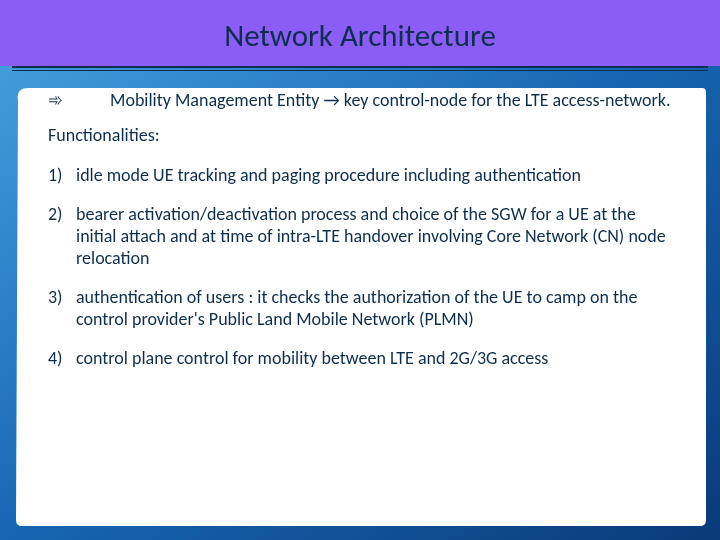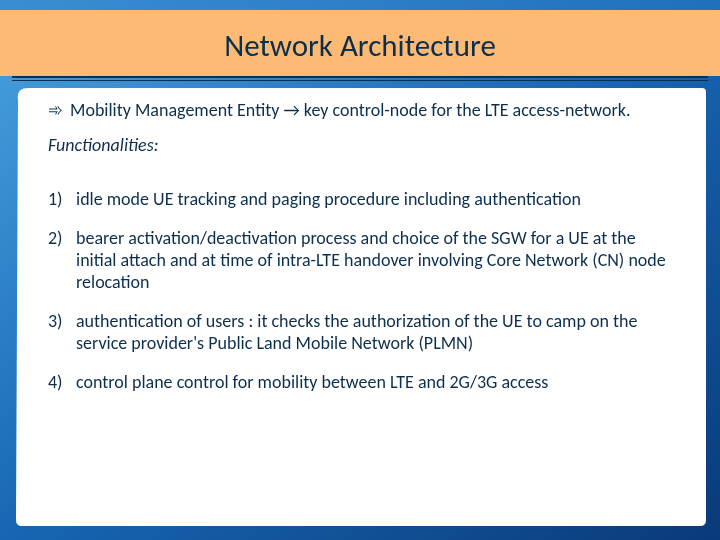--- a/index.html
+++ b/index.html
@@ -18,22 +18,21 @@
   }
   .title-block {
     text-align: center;
     padding: 18px 40px 12px 40px;
     color: #0d2f4f;
     font-weight: 400;
     font-size: 31px;
     line-height: 1.15;
     position: relative;
     z-index: 2;
-    background: #fdba74;
-    margin-top: 10px;
+    background: #8b5cf6;
   }
   .title-line { display: block; }
   .hr-wrap {
     position: relative;
     height: 10px;
     margin: 0 12px;
     z-index: 2;
   }
   .hr1 {
     position: absolute; left: 0; right: 0; top: 0;
@@ -54,24 +53,23 @@
   .intro {
     display: flex;
     margin-bottom: 14px;
   }
   .arrow-bullet {
     flex: 0 0 auto;
     width: 22px;
     font-size: 18px;
     line-height: 1.2;
   }
-  .intro-text { flex: 1 1 auto; }
+  .intro-text { flex: 1 1 auto; margin-left: 40px; }
   .func-label {
-    font-style: italic;
-    margin-bottom: 32px;
+    margin-bottom: 18px;
   }
   .item {
     display: flex;
     margin-bottom: 18px;
   }
   .num {
     flex: 0 0 auto;
     width: 28px;
     color: #0d2f4f;
   }
@@ -116,21 +114,21 @@
     <span class="item-text">idle mode UE tracking and paging procedure including authentication</span>
   </div>
 
   <div class="item">
     <span class="num">2)</span>
     <span class="item-text">bearer activation/deactivation process and choice of the SGW for a UE at the initial attach and at time of intra-LTE handover involving Core Network (CN) node relocation</span>
   </div>
 
   <div class="item">
     <span class="num">3)</span>
-    <span class="item-text">authentication of users : it checks the authorization of the UE to camp on the service provider's Public Land Mobile Network (PLMN)</span>
+    <span class="item-text">authentication of users : it checks the authorization of the UE to camp on the control provider's Public Land Mobile Network (PLMN)</span>
   </div>
 
   <div class="item">
     <span class="num">4)</span>
     <span class="item-text">control plane control for mobility between LTE and 2G/3G access</span>
   </div>
 
 </div>
 
 </body></html>

